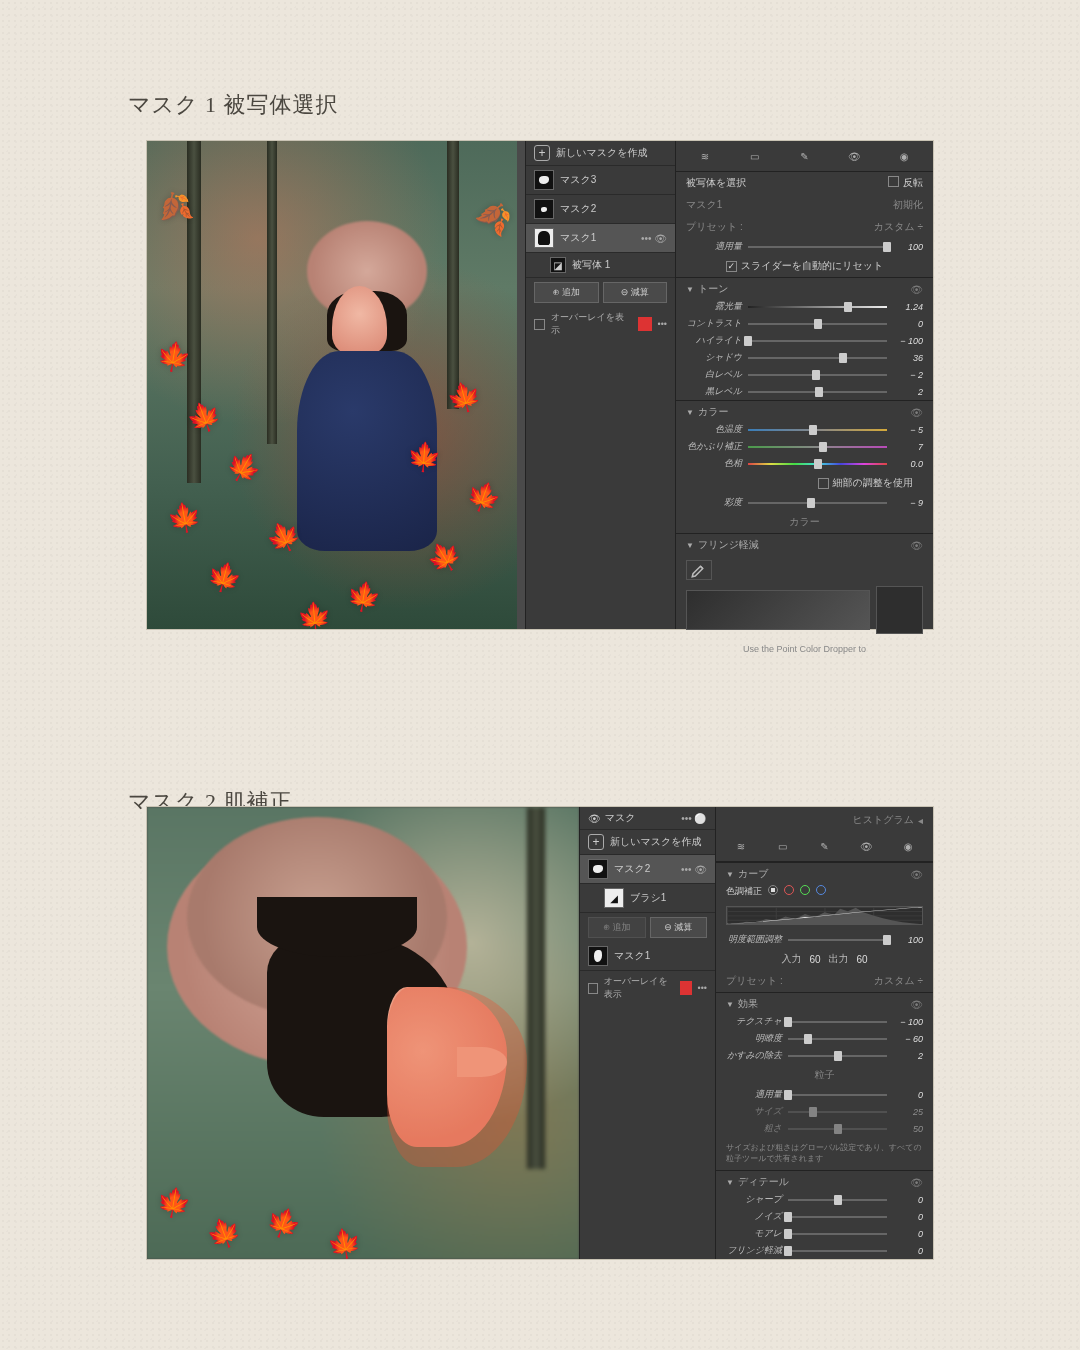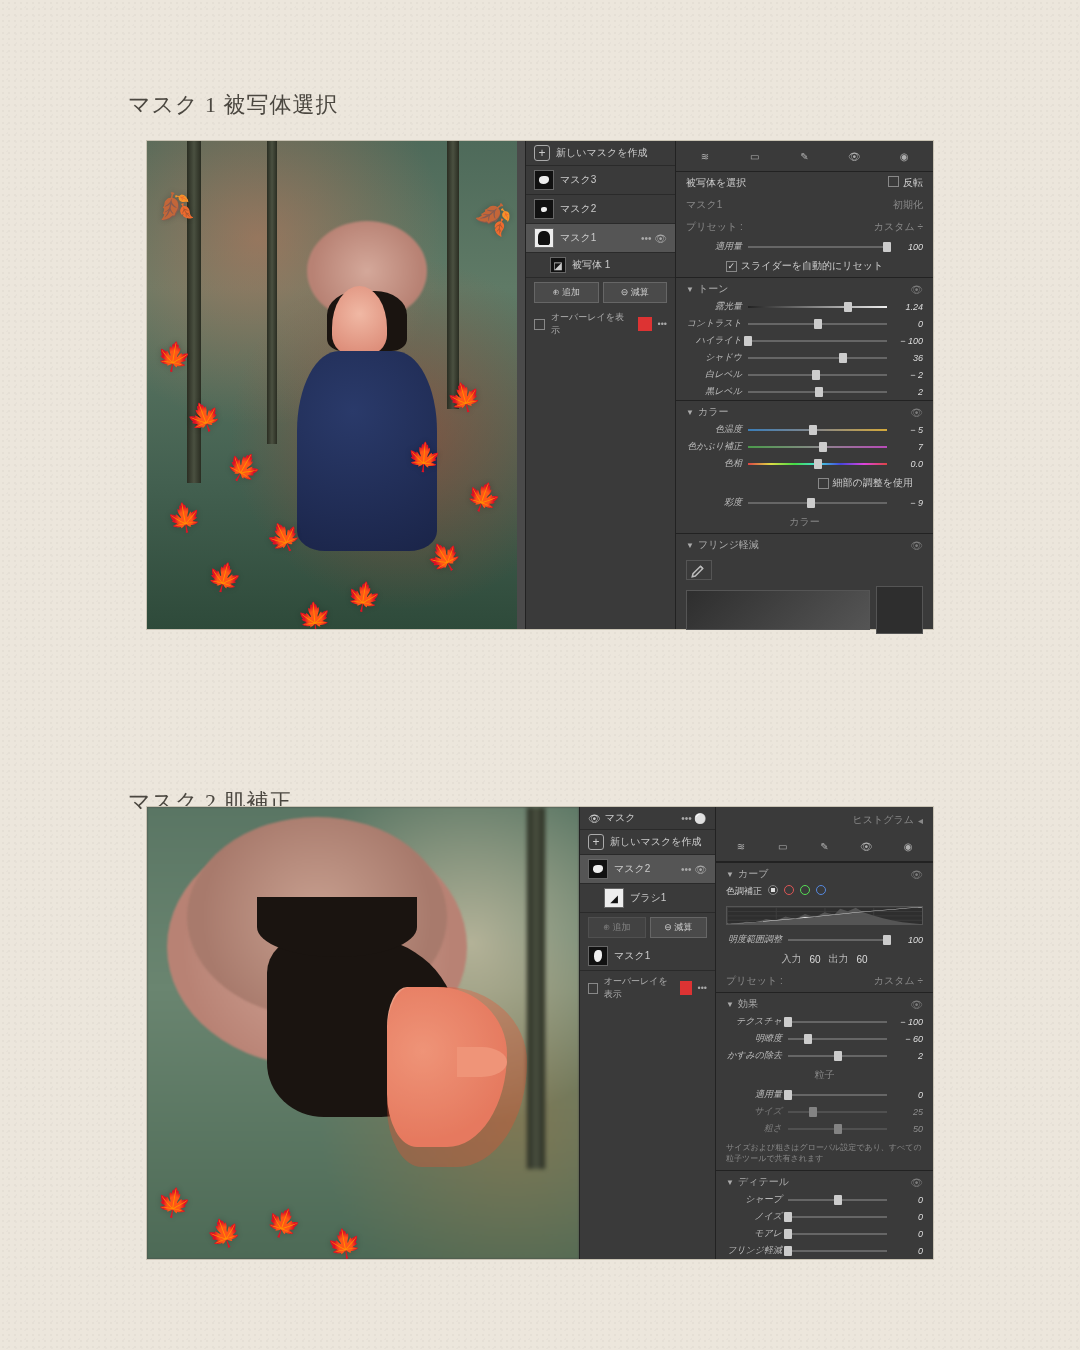--- a/index.html
+++ b/index.html
@@ -410,20 +410,21 @@
     <div class="dropper">
       <svg width="18" height="18" viewBox="0 0 24 24" fill="none" stroke="#bbb" stroke-width="2">
           <path d="M3 21l4-1 10-10-3-3L4 17z"></path>
           <path d="M14 7l3 3"></path>
         </svg>
     </div>
     <div style="display:flex;gap:6px;padding:0 10px">
       <div class="grad-swatch" style="flex:4"></div>
       <div style="flex:1;background:#2e2e2e;border:1px solid #555"></div>
     </div>
+    <div class="hint">Use the Point Color Dropper to</div>
   </div>
 </div>
 
 <div class="heading" style="left:128px; top:779px;margin-top:8px;">マスク 2 肌補正</div>
 
 <div class="screenshot" style="left:146px; top:806px; width:788px; height:454px;">
 
   <div class="photo" style="width:432px;">
     <div class="bg" style="background:
         radial-gradient(circle at 75% 30%, rgba(230,210,180,0.6), transparent 40%),

